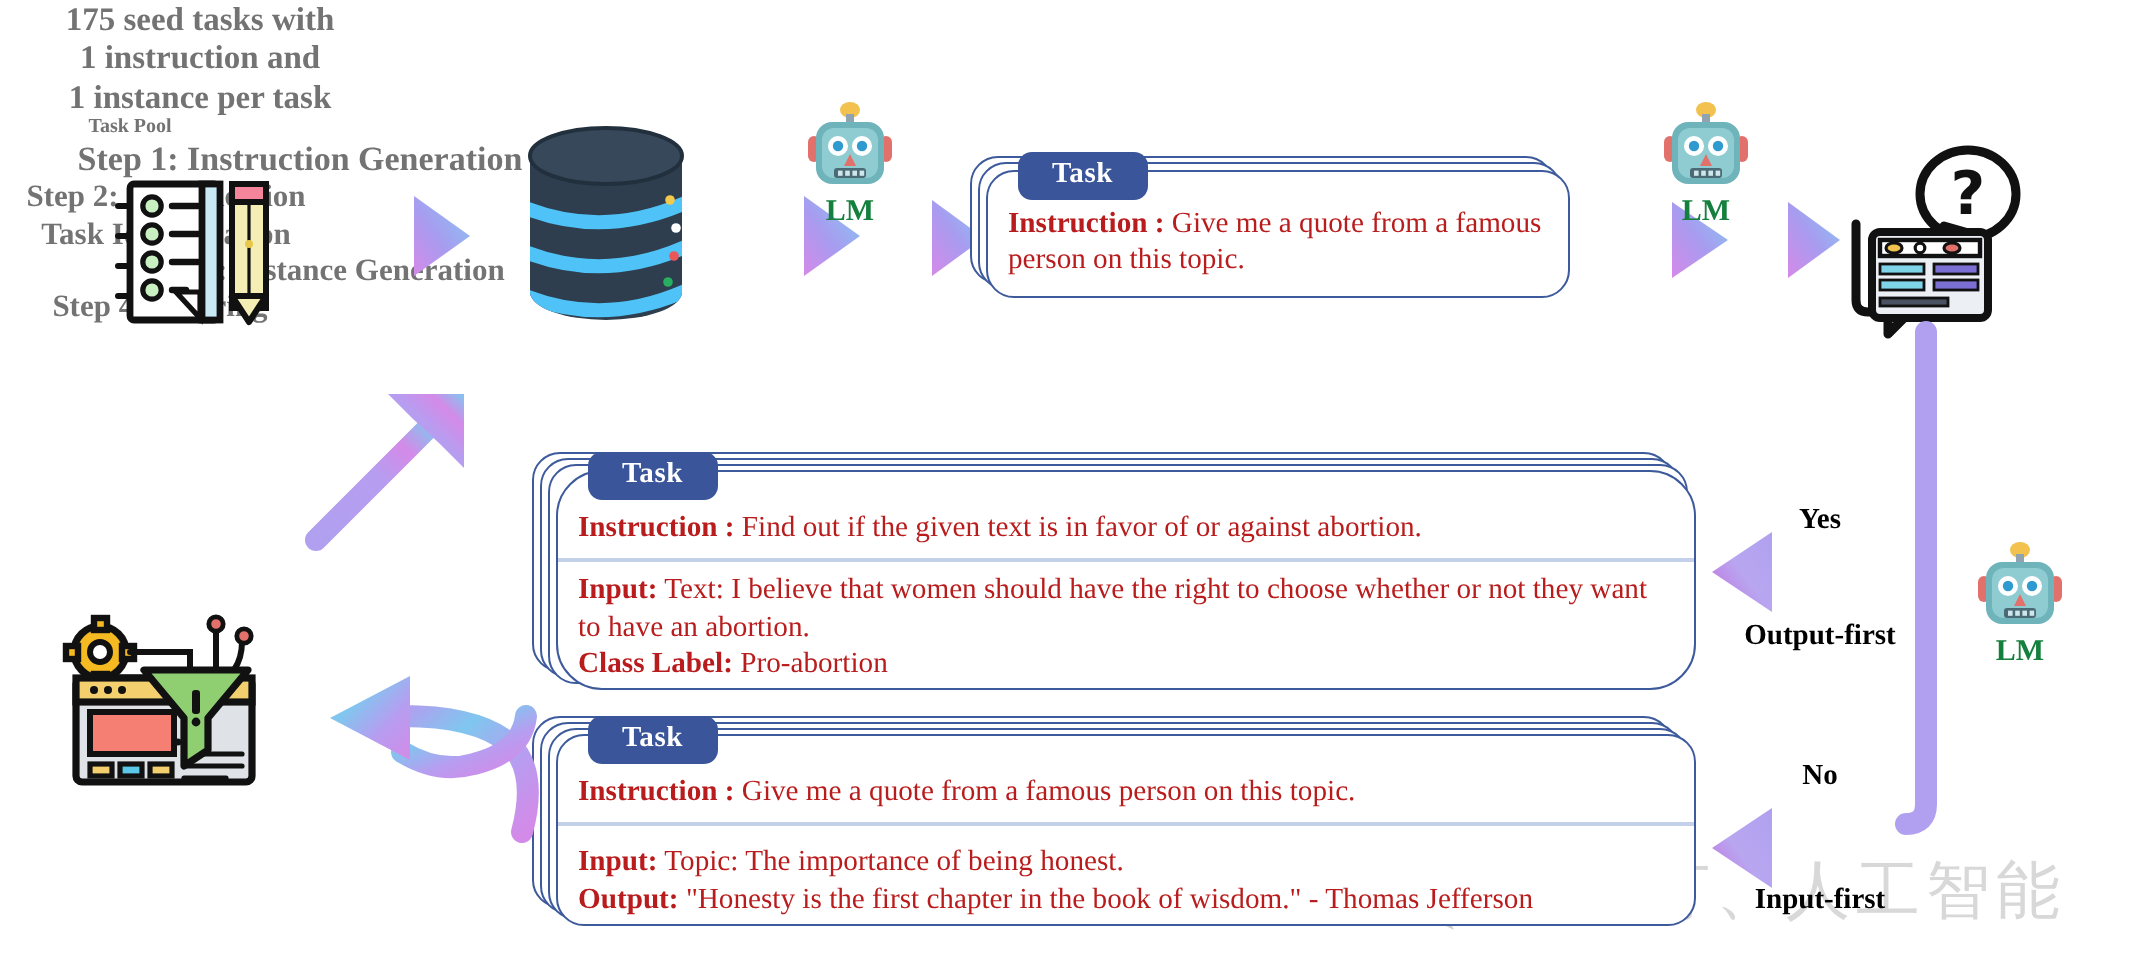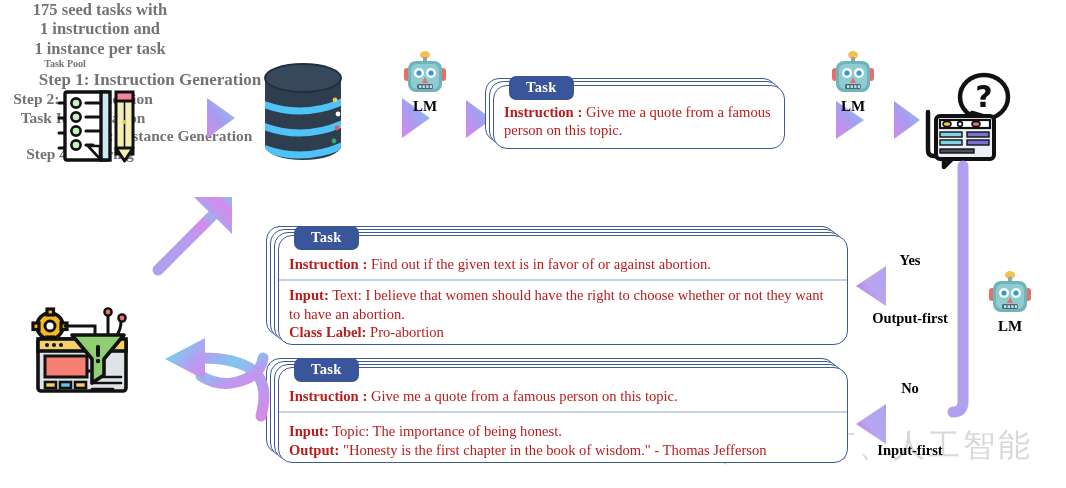--- a/index.html
+++ b/index.html
@@ -42,21 +42,21 @@
 
   #step1-heading { left: 460px; top: 28px; width: 300px; font-size: 17px; }
   #step2-heading { left: 900px; top: 20px; width: 166px; font-size: 15.5px; }
   #step3-heading { left: 380px; top: 203px; width: 320px; font-size: 15.5px; }
   #step4-heading { left: 10px; top: 268px; width: 160px; font-size: 15.5px; }
 
   .lm-label {
     font-family: "Liberation Serif", serif;
     font-weight: bold;
     font-size: 15px;
-    color: #000000;
+    color: #15803d;
     text-align: center;
   }
 
   .branch-label {
     font-family: "Liberation Serif", serif;
     font-weight: bold;
     font-size: 14.5px;
     color: #000;
     text-align: center;
     white-space: nowrap;
@@ -398,21 +398,21 @@
     </g>
   </svg>
   <div class="lm-label abs" style="left:985px; top:318px; width:50px;">LM</div>
 
   <div class="heading" id="step3-heading">Step 3: Instance Generation</div>
 
   <div class="card-stack" style="left:266px; top:226px; width:580px; height:120px;">
     <div class="card-ghost" style="left:0px; top:0px; width:570px; height:110px;"></div>
     <div class="card-ghost" style="left:4px; top:3px; width:570px; height:110px;"></div>
     <div class="card-ghost" style="left:8px; top:6px; width:570px; height:110px;"></div>
-    <div class="card-main" style="left:12px; top:9px; width:570px; height:110px;">
+    <div class="card-main" style="left:12px; top:9px; width:570px; height:110px;border-radius:23px;">
       <div class="card-sec" style="padding-top:19px; padding-bottom:6px;">
         <span class="b">Instruction :</span>
         <span>Find out if the given text is in favor of or against abortion.</span>
       </div>
       <div class="card-divider"></div>
       <div class="card-sec">
         <div>
           <span class="b">Input:</span>
           <span>Text: I believe that women should have the right to choose whether or not they want to have an abortion.</span>
         </div>

